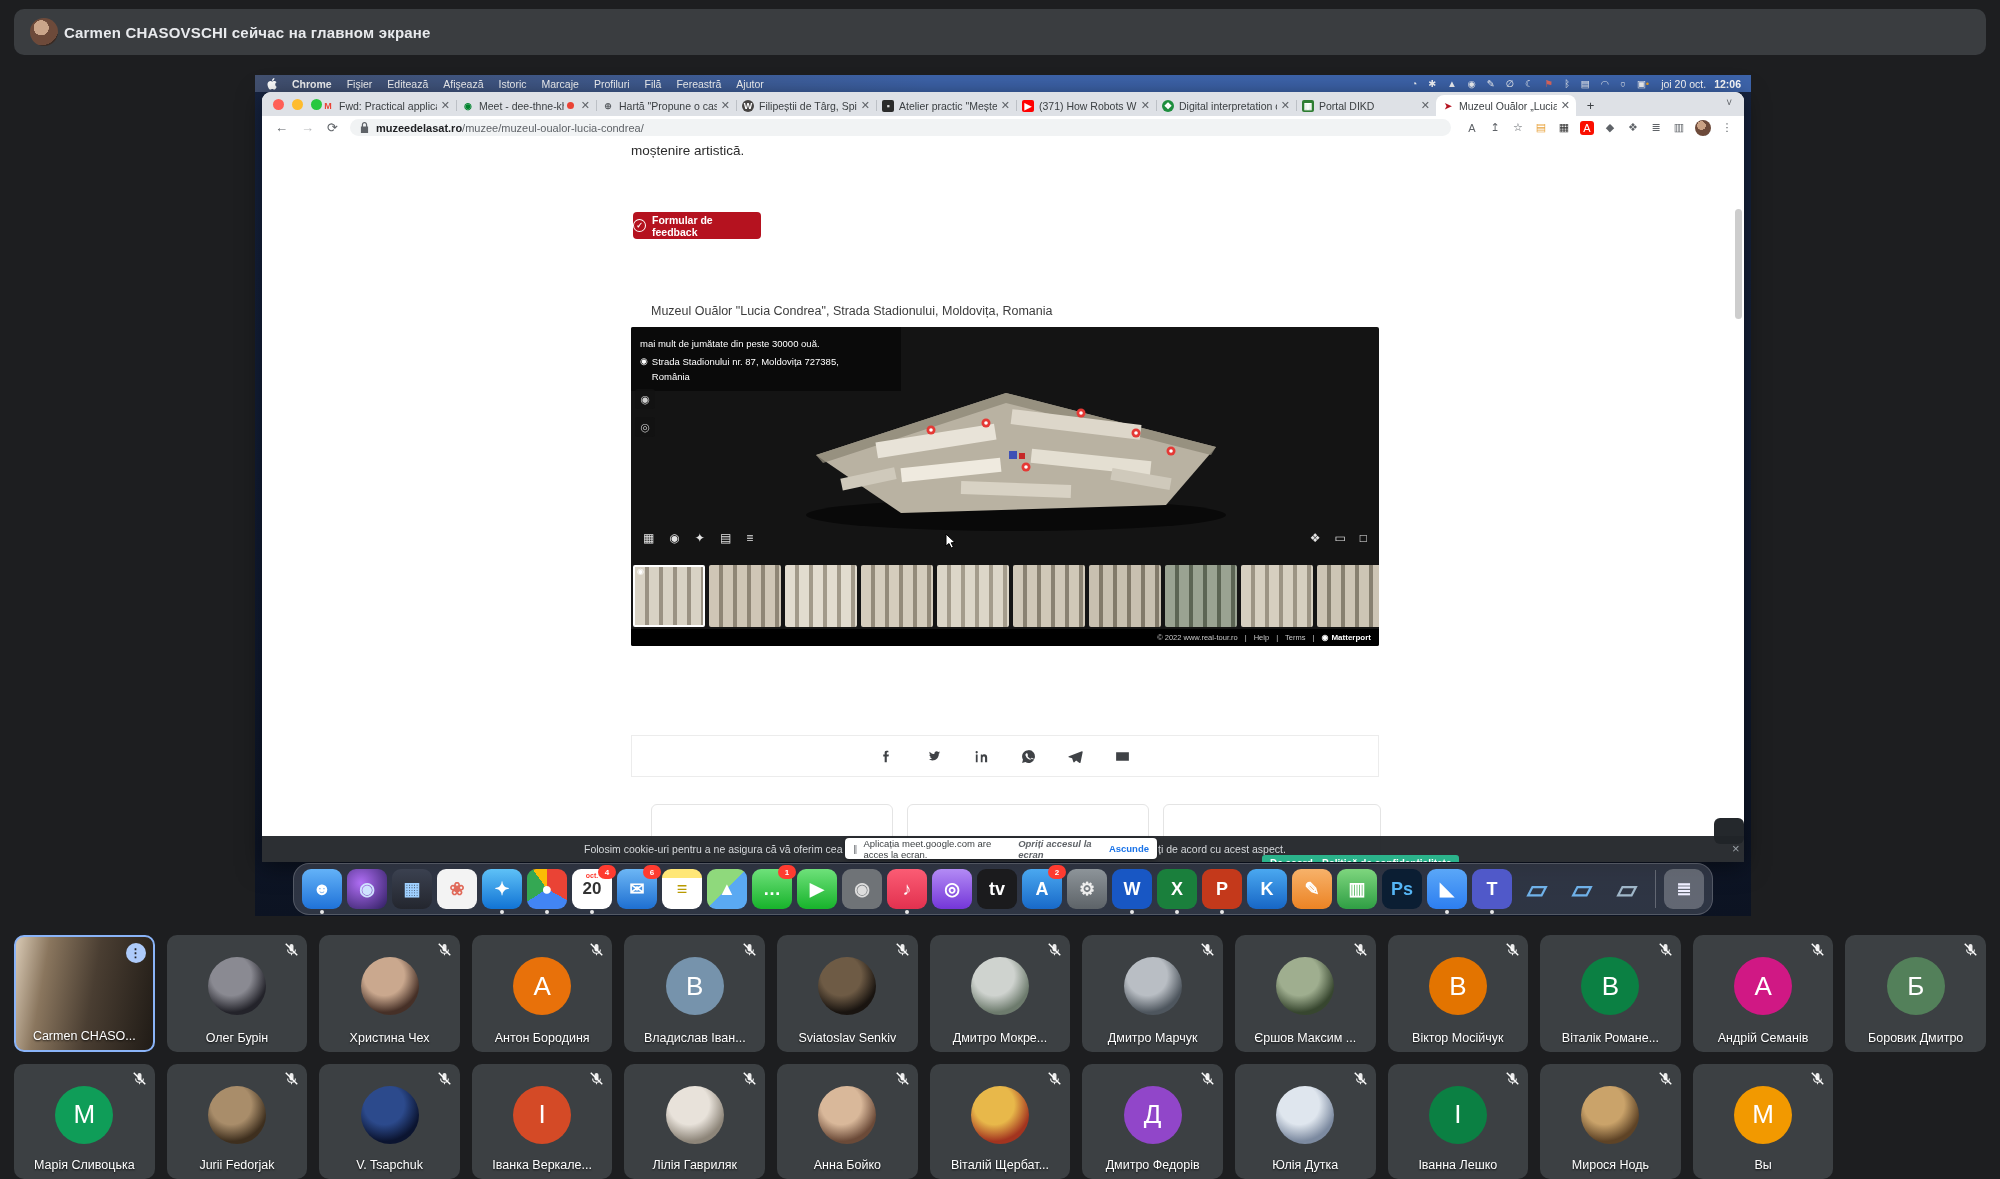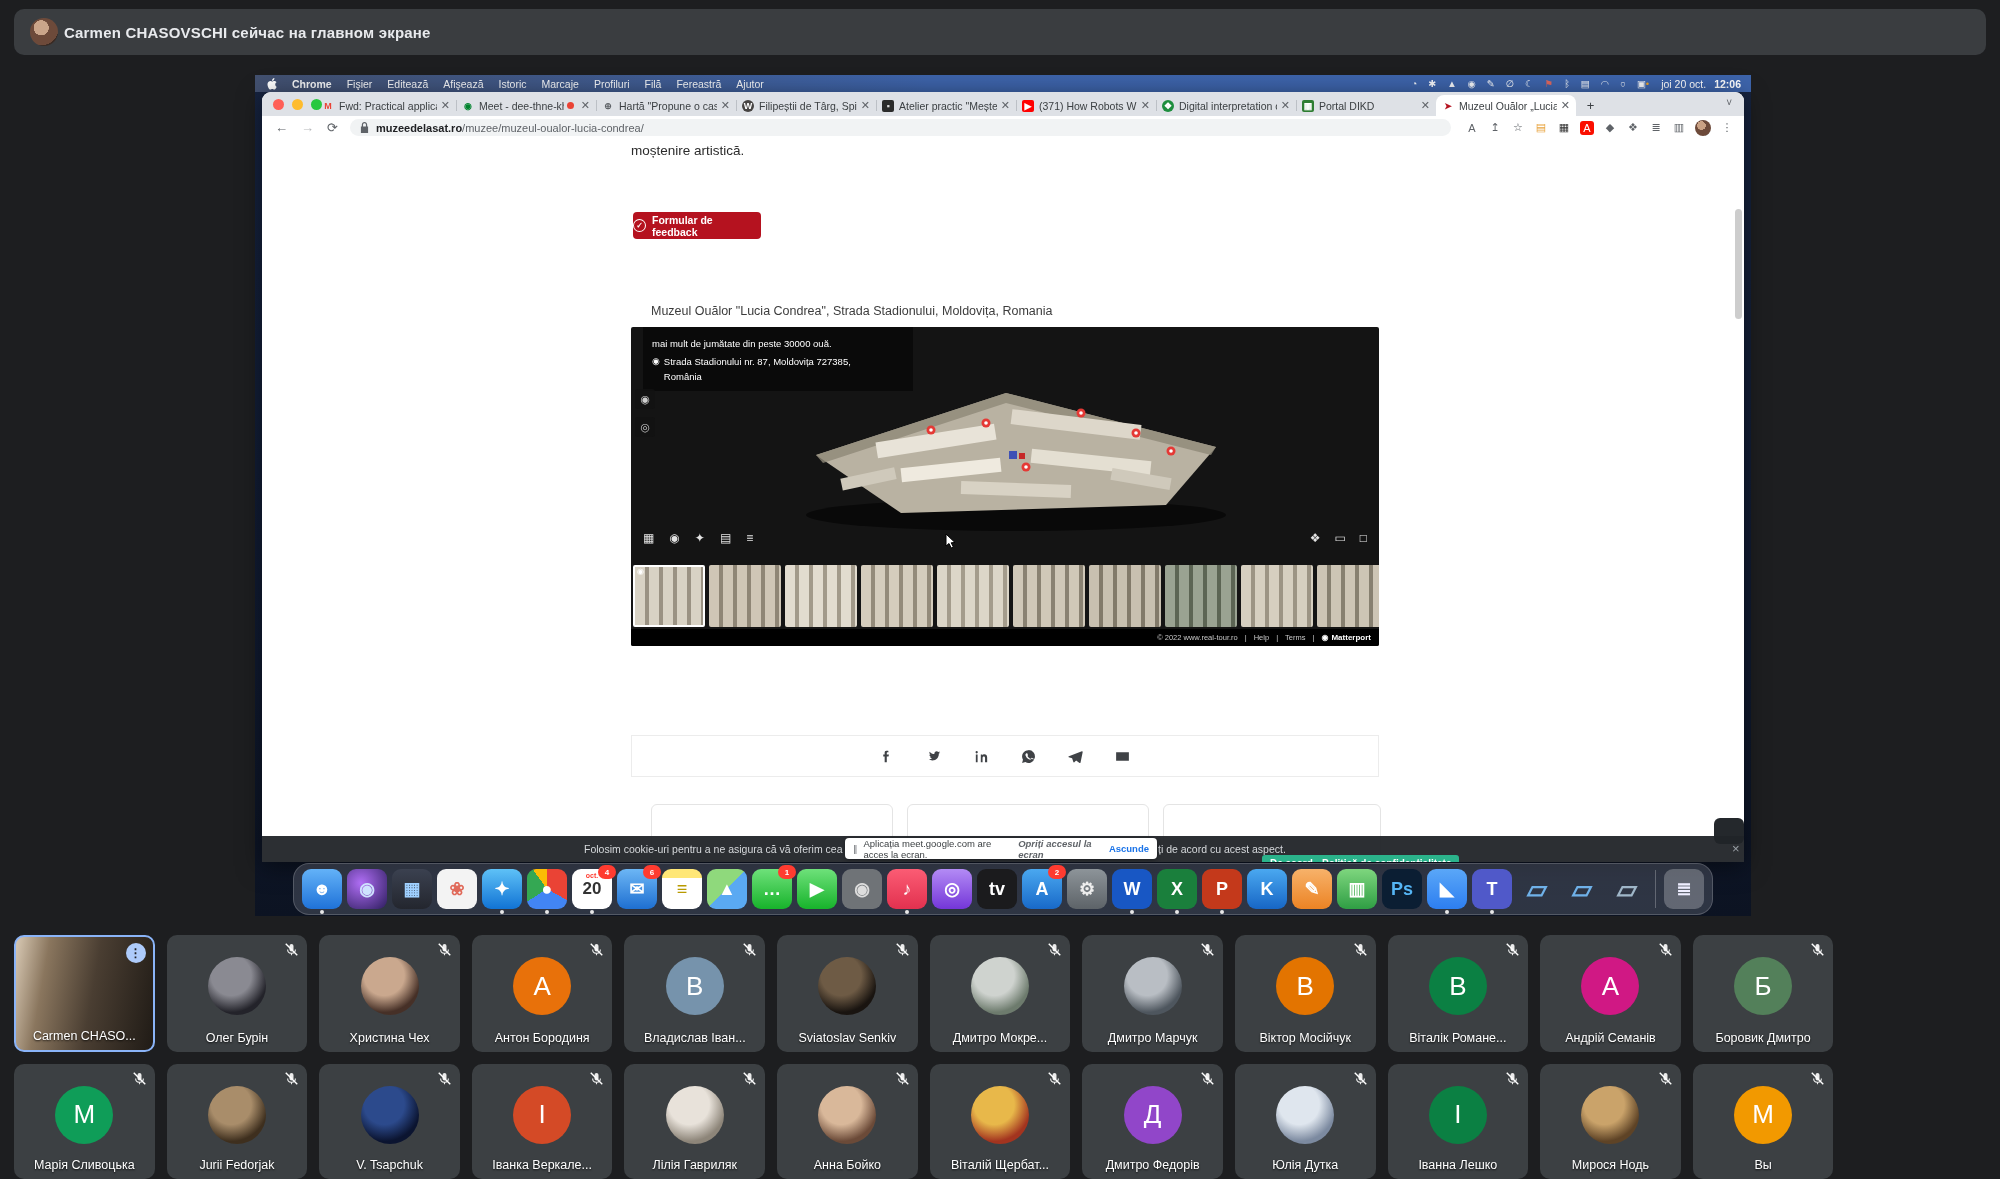--- a/index.html
+++ b/index.html
@@ -62,21 +62,21 @@
   
   .pagearea{position:absolute;left:0;top:47px;width:100%;height:723px;background:#fff;overflow:hidden;}
   .intro{position:absolute;left:369px;top:4px;font-size:13.5px;color:#2b2b2b;}
   .feedback-btn{position:absolute;left:371px;top:73px;width:128px;height:27px;background:#b5121f;
       border-radius:4px;color:#fff;font-size:10.5px;font-weight:bold;display:flex;align-items:center;
       justify-content:center;gap:6px;}
   .fb-ic{width:11px;height:11px;border:1.3px solid #fff;border-radius:50%;font-size:8px;line-height:11px;
       text-align:center;}
   .map-caption{position:absolute;left:389px;top:165px;font-size:12.5px;color:#3c3c3c;}
   .viewer{position:absolute;left:369px;top:188px;width:748px;height:319px;background:#141414;border-radius:2px;overflow:hidden;}
-  .v-info{position:absolute;left:12px;top:0;width:252px;background:rgba(8,8,8,.78);color:#fff;
+  .v-info{position:absolute;left:0;top:0;width:252px;background:rgba(8,8,8,.78);color:#fff;
       padding:5px 9px 7px;font-size:9.5px;line-height:1.5;}
   .v-info .cut{height:5px;overflow:hidden;opacity:.55;}
   .v-addr{display:flex;gap:4px;margin-top:4px;}
   .pin{color:#fff;font-size:9px;}
   .v-side{position:absolute;left:4px;top:62px;display:flex;flex-direction:column;gap:8px;}
   .v-side span{width:20px;height:20px;background:rgba(18,18,18,.85);border-radius:3px;color:#cfcfcf;
       font-size:11px;display:flex;align-items:center;justify-content:center;}
   .v-toolbar{position:absolute;left:0;top:204px;width:100%;display:flex;align-items:center;color:#e3e3e3;}
   .v-toolbar .lft{display:flex;gap:15px;margin-left:12px;font-size:12px;}
   .v-toolbar .rgt{display:flex;gap:14px;margin-left:auto;margin-right:12px;font-size:12px;}
@@ -535,20 +535,29 @@
       <div class="tile">
         <div class="pav" style="background: radial-gradient(circle at 40% 32%, rgb(185, 190, 196) 0px, rgb(185, 190, 196) 38%, rgb(78, 86, 94) 70%);"></div>
         <span class="micoff"><svg viewBox="0 0 24 24" width="15" height="15">
             <path d="M12 15a3.2 3.2 0 0 0 3.2-3.2V6.2a3.2 3.2 0 1 0-6.4 0v5.6A3.2 3.2 0 0 0 12 15z" fill="#fff" opacity=".9"></path>
             <path d="M17.3 11.8a5.3 5.3 0 0 1-10.6 0H4.9a7.1 7.1 0 0 0 6.2 7v2.4h1.8v-2.4a7.1 7.1 0 0 0 6.2-7z" fill="#fff" opacity=".9"></path>
             <rect x="-1" y="10.9" width="26" height="2.2" transform="rotate(45 12 12)" fill="#fff"></rect>
           </svg></span>
         <div class="pname">Дмитро Марчук</div>
       </div>
       <div class="tile">
+        <div class="pav" style="background: radial-gradient(circle at 40% 32%, rgb(159, 174, 143) 0px, rgb(159, 174, 143) 38%, rgb(55, 70, 47) 70%);"></div>
+        <span class="micoff"><svg viewBox="0 0 24 24" width="15" height="15">
+            <path d="M12 15a3.2 3.2 0 0 0 3.2-3.2V6.2a3.2 3.2 0 1 0-6.4 0v5.6A3.2 3.2 0 0 0 12 15z" fill="#fff" opacity=".9"></path>
+            <path d="M17.3 11.8a5.3 5.3 0 0 1-10.6 0H4.9a7.1 7.1 0 0 0 6.2 7v2.4h1.8v-2.4a7.1 7.1 0 0 0 6.2-7z" fill="#fff" opacity=".9"></path>
+            <rect x="-1" y="10.9" width="26" height="2.2" transform="rotate(45 12 12)" fill="#fff"></rect>
+          </svg></span>
+        <div class="pname">Єршов Максим ...</div>
+      </div>
+      <div class="tile">
         <div class="pav" style="background: rgb(227, 116, 0);">В</div>
         <span class="micoff"><svg viewBox="0 0 24 24" width="15" height="15">
             <path d="M12 15a3.2 3.2 0 0 0 3.2-3.2V6.2a3.2 3.2 0 1 0-6.4 0v5.6A3.2 3.2 0 0 0 12 15z" fill="#fff" opacity=".9"></path>
             <path d="M17.3 11.8a5.3 5.3 0 0 1-10.6 0H4.9a7.1 7.1 0 0 0 6.2 7v2.4h1.8v-2.4a7.1 7.1 0 0 0 6.2-7z" fill="#fff" opacity=".9"></path>
             <rect x="-1" y="10.9" width="26" height="2.2" transform="rotate(45 12 12)" fill="#fff"></rect>
           </svg></span>
         <div class="pname">Віктор Мосійчук</div>
       </div>
       <div class="tile">
         <div class="pav" style="background: rgb(11, 128, 67);">В</div>

